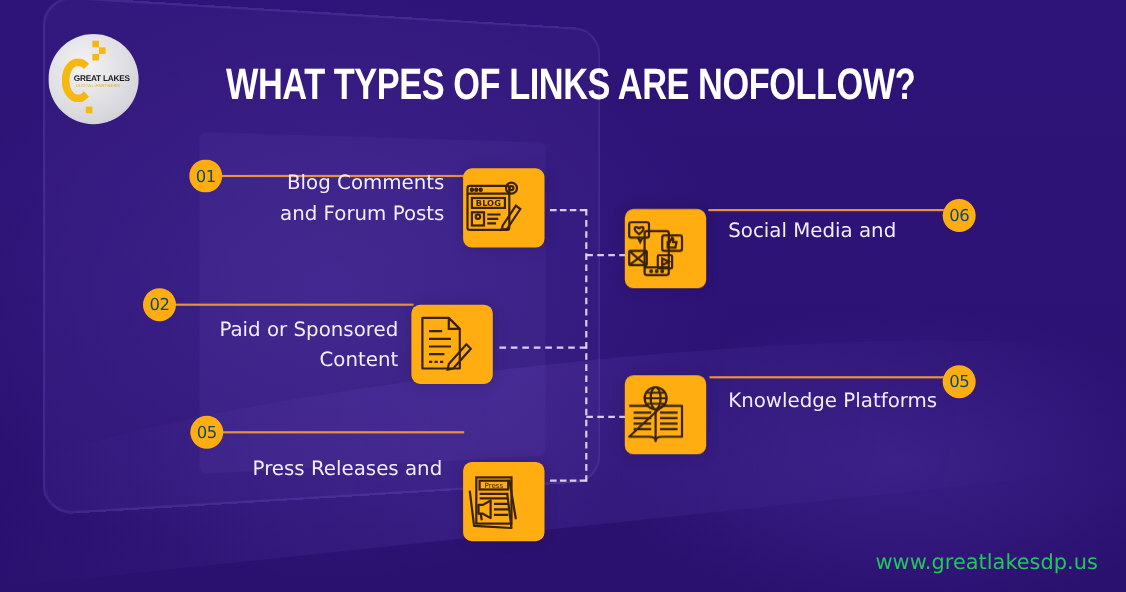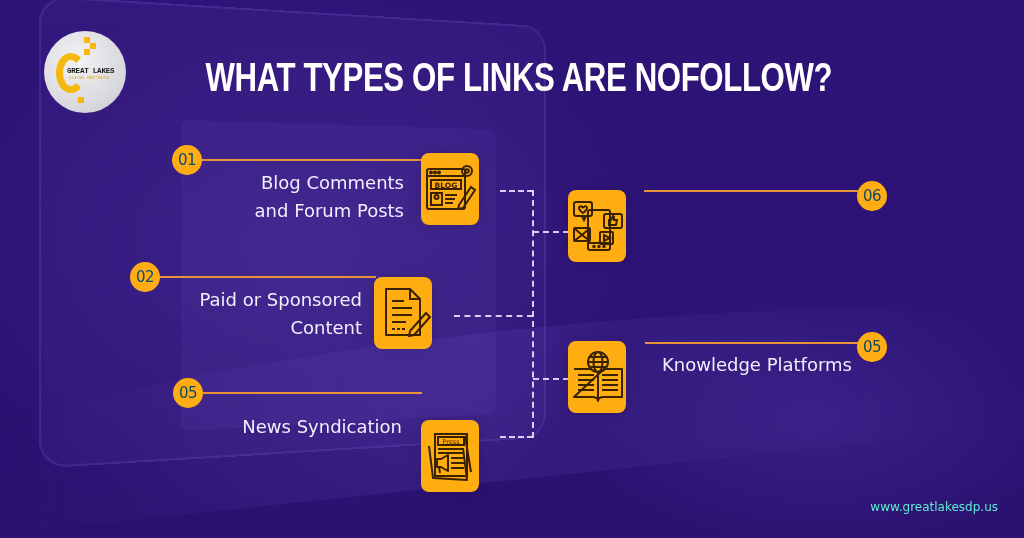--- a/index.html
+++ b/index.html
@@ -42,21 +42,21 @@
       background: radial-gradient(circle at 40% 35%, #f4f4f6 0%, #d6d6dc 70%, #bdbdc6 100%);
     }
     .logo-c {
       position: absolute; left: 12px; top: 22px; width: 30px; height: 40px;
       border: 7px solid #f6b80c; border-right-color: transparent;
       border-radius: 50%;
     }
     .logo-sq { position: absolute; background: #f6b80c; width: 6px; height: 6px; }
     .logo-text {
       position: absolute; left: 23px; top: 36px;
-      font-family: Liberation Mono, monospace;
+      font-family: Liberation Sans, sans-serif;
       font-weight: 700; font-size: 7.5px; color: #1a1a1a; letter-spacing: -0.2px;
       white-space: nowrap;
     }
     .logo-sub {
       position: absolute; left: 25px; top: 45px;
       font-family: "Liberation Sans", sans-serif;
       font-size: 3.6px; color: #d9a400; letter-spacing: 0.4px; white-space: nowrap;
     }
 
     
@@ -78,39 +78,39 @@
     .badge {
       position: absolute; width: 30px; height: 30px; border-radius: 50%;
       background: #ffad12; color: #0c4a6e;
       font-family: "DejaVu Sans", sans-serif; font-size: 15px;
       display: flex; align-items: center; justify-content: center;
       letter-spacing: -0.5px;
     }
 
     
     .icon-box {
-      position: absolute; width: 58px; height: 72px;
+      position: absolute; width: 74px; height: 72px;
       background: #ffad10; border-radius: 8px;
-      display: flex; align-items: center; justify-content: flex-end;
+      display: flex; align-items: center; justify-content: flex-start;
       box-shadow: 0 0 12px rgba(0,0,0,0.15);
     }
     .icon-box svg { width: 56px; height: 56px; }
 
     
     .label {
       position: absolute; color: #f2eefc;
       font-family: "DejaVu Sans", sans-serif; font-size: 18px; line-height: 28px;
       white-space: nowrap;
     }
     .label.right { text-align: right; }
     .label span { display: block; }
 
     .url {
       position: absolute; right: 26px; top: 500px;
-      color: #5eead4; font-family: "DejaVu Sans", sans-serif; font-size: 12px; margin-left: 48px;
+      color: #22c55e; font-family: "DejaVu Sans", sans-serif; font-size: 19px; margin-left: 48px;
     }
   </style>
 </head>
 <body>
 
 <div class="bg"></div>
 <div class="laptop">
   <div class="laptop-screen"></div>
 </div>
 <div class="wave"></div>
@@ -224,30 +224,31 @@
       <line x1="8" y1="31" x2="24" y2="31"></line>
       <line x1="8" y1="36" x2="24" y2="36"></line>
       <line x1="8" y1="41" x2="24" y2="41"></line>
     <line x1="32" y1="26" x2="48" y2="26"></line>
       <line x1="32" y1="31" x2="48" y2="31"></line>
       <line x1="32" y1="36" x2="48" y2="36"></line>
       <line x1="32" y1="41" x2="48" y2="41"></line>
   </svg>
 </div>
 
-<div class="label right" style="right:620px; top:169px;">
+<div class="label right" style="right:620px; top:153px;">
   <span>Blog Comments</span>
   <span>and Forum Posts</span>
 </div>
 <div class="label right" style="right:662px; top:286px;">
   <span>Paid or Sponsored</span>
   <span>Content</span>
 </div>
 <div class="label right" style="right:622px; top:413px;">
-  <span>News Syndication</span>
+  <span>Press Releases and</span>
 </div>
 <div class="label" style="left:662px; top:196px;">
+  <span>Social Media and</span>
 </div>
 <div class="label" style="left:662px; top:351px;">
   <span>Knowledge Platforms</span>
 </div>
 
 <div class="url">www.greatlakesdp.us</div>
 
 </body></html>

